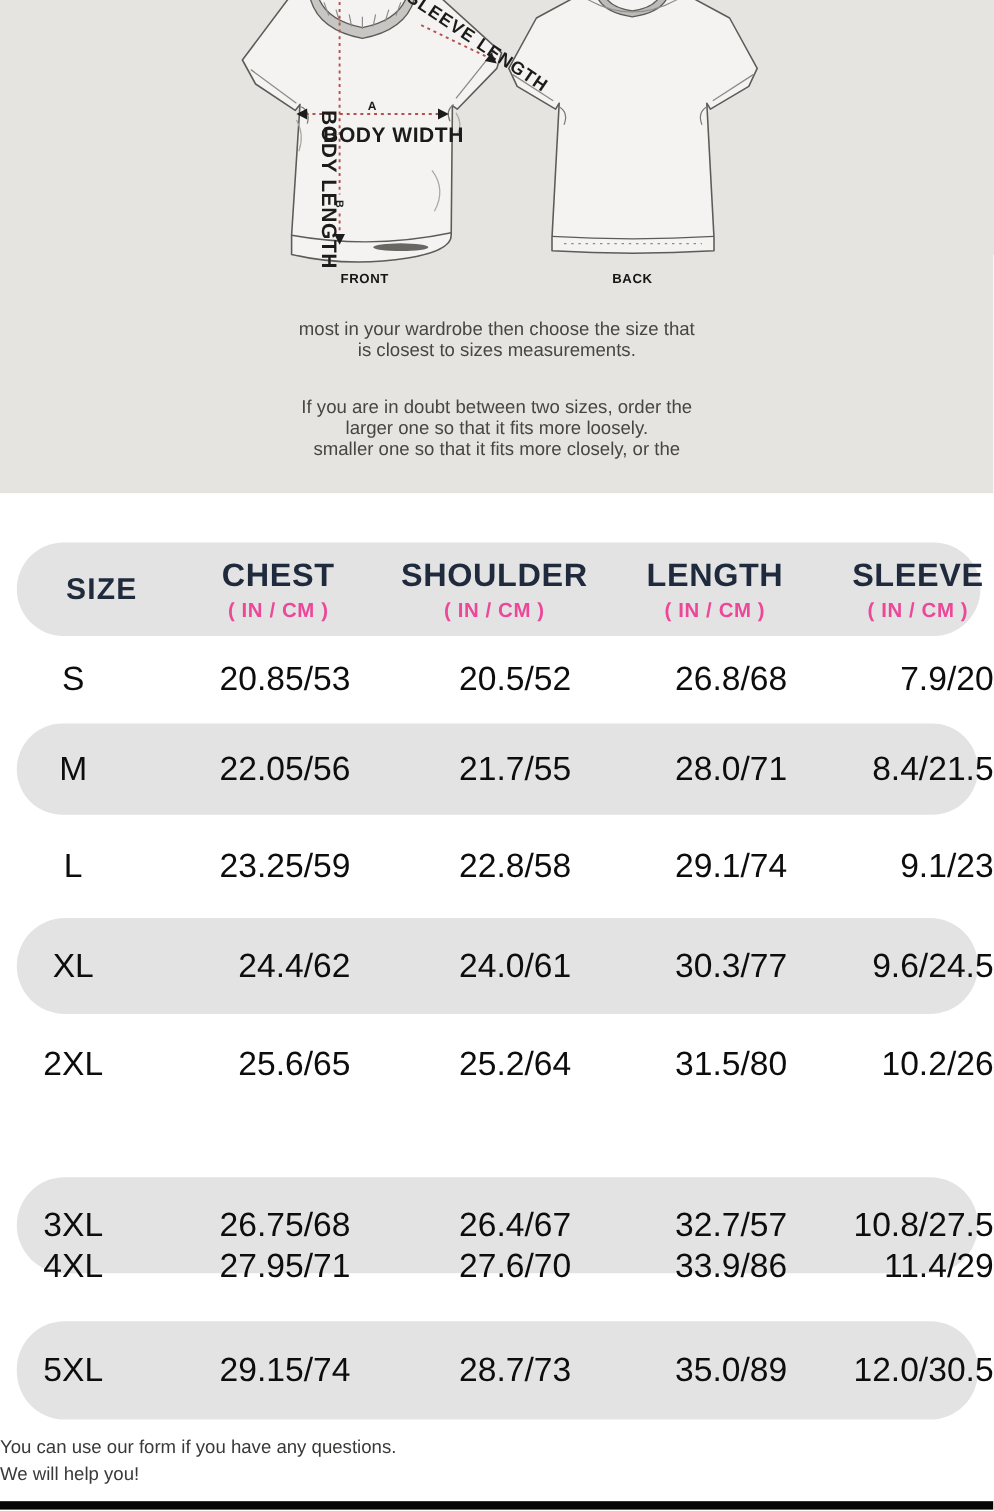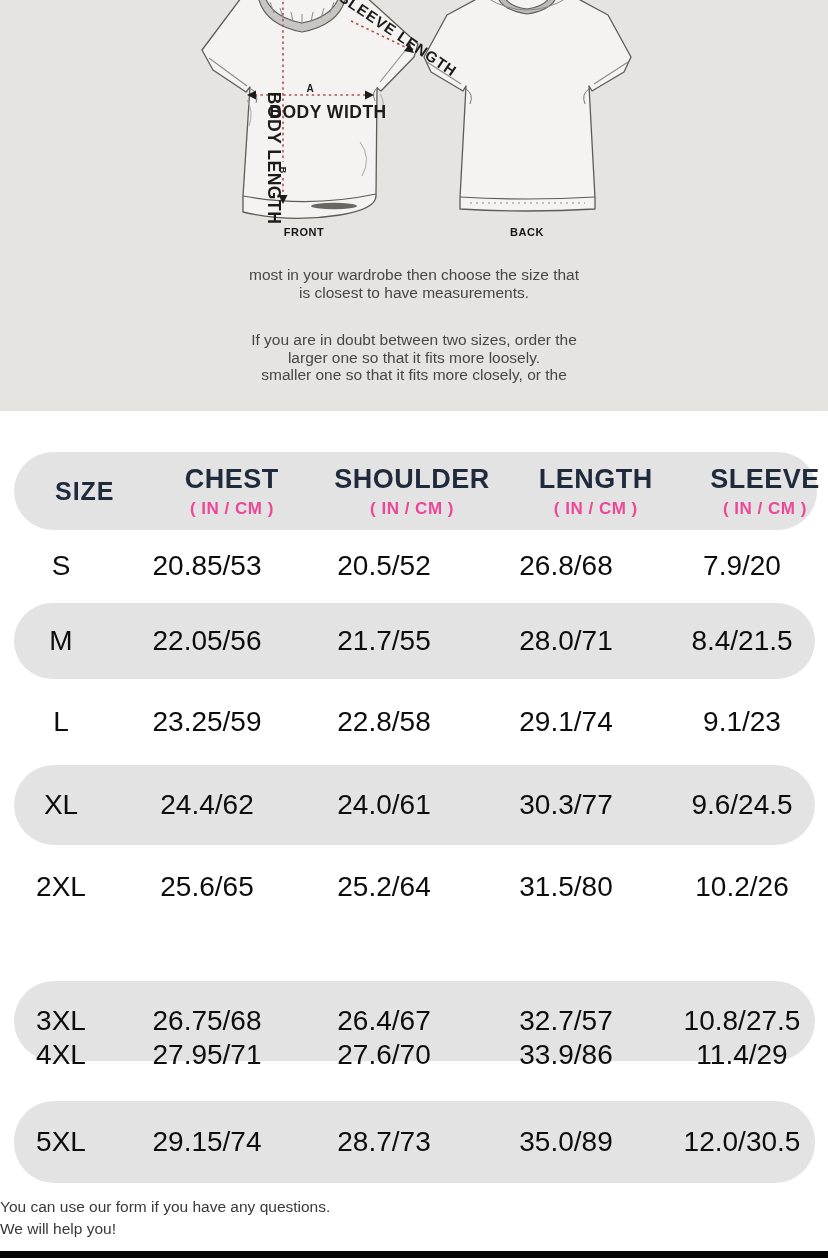--- a/index.html
+++ b/index.html
@@ -21,21 +21,21 @@
   .r0{top:530px;height:72px;} .r1{top:602px;height:78px;} .r2{top:680px;height:84px;}
   .r3{top:764px;height:82px;} .r4{top:846px;height:82px;} .r5{top:980px;height:82px;}
   .r6{top:1010px;height:90px;} .r7{top:1100px;height:84px;}
   .cell{position:relative;z-index:1;text-align:center;}
   .c0{width:122px;} .c1{width:170px;} .c2{width:184px;} .c3{width:180px;} .c4{width:172px;}
   .hcell{display:flex;flex-direction:column;padding-left:40px;}
   .hlabel{font-weight:bold;font-size:27px;color:#1f2a3d;letter-spacing:0.5px;}
   .h-size .hlabel{font-size:25px;letter-spacing:1px;}
   .hsub{font-weight:bold;font-size:17px;color:#ec4899;margin-top:4px;letter-spacing:0.5px;}
   .size-label{font-size:28px;color:#0d0d0d;}
-  .val{font-size:28px;color:#0d0d0d;}
+  .val{font-size:28px;color:#0d0d0d;text-align:right;}
   
   .footer-note{position:absolute;top:1196px;left:0;width:828px;
                color:#3a3938;font-size:15.5px;line-height:22px;}
   .bottom-bar{position:absolute;top:1251px;left:0;width:828px;height:7px;background:#060606;}
 </style>
 </head>
 <body>
 
 <div class="page">
 
@@ -102,21 +102,21 @@
       <text x="280" y="170" text-anchor="middle" font-size="9" font-weight="bold" fill="#1b1b1b" transform="rotate(90 280 170)">B</text>
       <text x="328" y="118" text-anchor="middle" font-size="17.5" font-weight="bold" fill="#1b1b1b" style="letter-spacing:0.5px">BODY WIDTH</text>
       <text x="268" y="158" text-anchor="middle" font-size="17.5" font-weight="bold" fill="#1b1b1b" style="letter-spacing:0.5px" transform="rotate(90 268 158)">BODY LENGTH</text>
       <text x="338" y="0" font-size="15" font-weight="bold" fill="#1b1b1b" style="letter-spacing:1px" transform="rotate(34 338 0)">SLEEVE LENGTH</text>
       <text x="304" y="236" text-anchor="middle" font-size="11" font-weight="bold" fill="#151515" style="letter-spacing:0.5px">FRONT</text>
       <text x="527" y="236" text-anchor="middle" font-size="11" font-weight="bold" fill="#151515" style="letter-spacing:0.5px">BACK</text>
     </svg>
 
     <div class="intro-p p1">
       <div>most in your wardrobe then choose the size that</div>
-      <div>is closest to have measurements.</div>
+      <div>is closest to sizes measurements.</div>
     </div>
     <div class="intro-p p2">
       <div>If you are in doubt between two sizes, order the</div>
       <div>larger one so that it fits more loosely.</div>
       <div>smaller one so that it fits more closely, or the</div>
     </div>
   </div>
 
   <div class="trow thead">
     <div class="cell c0 hcell h-size">

